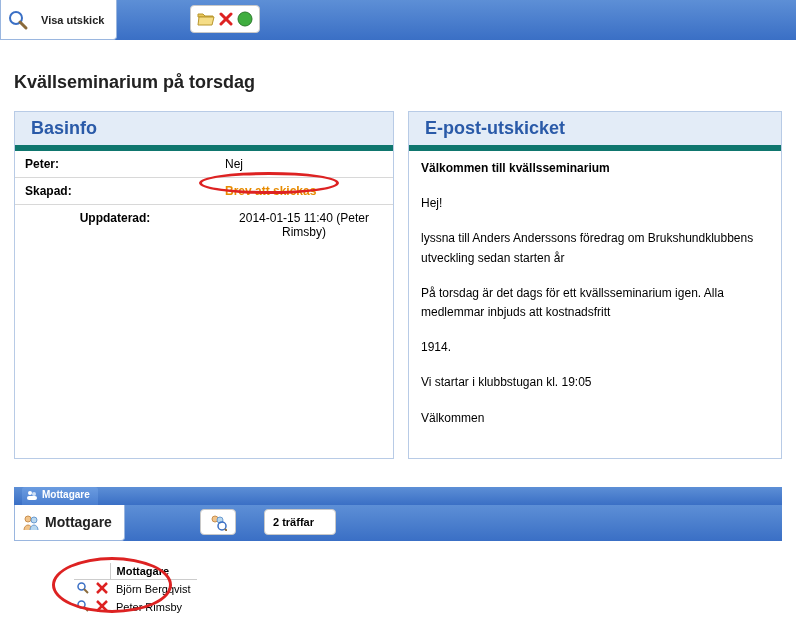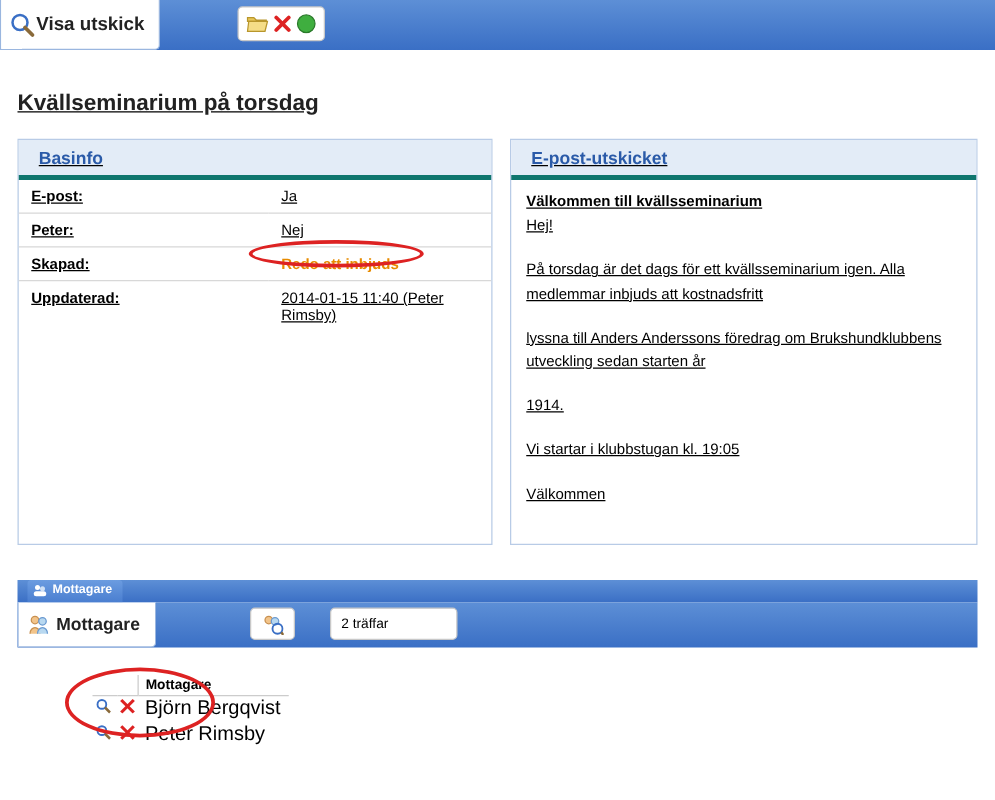--- a/index.html
+++ b/index.html
@@ -24,87 +24,87 @@
     background: #fff;
     border: 1px solid #9ab6df;
     border-top: none;
     display: flex;
     align-items: center;
     padding: 0 12px 0 6px;
     border-radius: 0 0 4px 0;
   }
   .top-tab .title {
     font-weight: bold;
-    font-size: 15px;
+    font-size: 11px;
     color: #222;
-    margin-left: 0;
+    margin-left: 12px;
   }
   .toolbar-box {
     position: absolute;
     top: 5px;
     left: 190px;
     height: 28px;
     background: #fff;
     border: 1px solid #c8c8c8;
     border-radius: 4px;
     display: flex;
     align-items: center;
     gap: 4px;
     padding: 0 6px;
   }
   .icon-svg { display: block; }
 
   
-  .content { padding: 18px 14px 10px 14px; text-decoration: underline; }
+  .content { padding: 18px 14px 10px 14px; }
   h1.page-title {
     font-size: 18px;
     font-weight: bold;
     color: #222;
     margin: 14px 0 18px 0;
   }
   .two-col {
     display: flex;
     gap: 14px;
   }
   .panel {
     border: 1px solid #b8cbe6;
     flex: 1;
   }
   .panel-left { flex: 0 0 380px; }
   .panel-header {
     background: #e3ecf7;
     color: #2a5aa8;
     font-weight: bold;
-    font-size: 14px;
+    font-size: 18px;
     padding: 6px 16px;
-    border-bottom: 4px solid #0f766e;
+    border-bottom: 6px solid #0f766e;
   }
   .info-table { width: 100%; border-collapse: collapse; }
   .info-table tr { border-bottom: 1px solid #d8d8d8; }
-  .info-table tr:last-child { border-bottom: none; }
+  .info-table tr:last-child { border-bottom: none; text-align: center; }
   .info-table td {
     padding: 6px 10px;
     vertical-align: top;
   }
   .info-table td.label { font-weight: bold; width: 200px; }
   .status-val {
     color: #e78b00;
     font-weight: bold;
     position: relative;
     display: inline-block;
   }
   .red-circle-1 {
     position: absolute;
     border: 3px solid #d22;
     border-radius: 50%;
     pointer-events: none;
   }
 
   .panel-body { padding: 8px 12px 14px 12px; line-height: 1.6; }
-  .panel-body .subject { font-weight: bold; margin-bottom: 0; }
+  .panel-body .subject { font-weight: bold; margin-bottom: 16px; }
   .panel-body p { margin-bottom: 16px; }
 
   
   .bottom-section { margin-top: 18px; padding: 0 14px 12px 14px; }
   .tab-strip {
     background: linear-gradient(#5d8fd6, #3a6fc5);
     height: 18px;
     position: relative;
   }
   .mini-tab {
@@ -154,42 +154,42 @@
     height: 26px;
     background: #fff;
     border: 1px solid #c8c8c8;
     border-radius: 4px;
     display: flex;
     align-items: center;
     padding: 0 8px;
     font-size: 11px;
   }
   .sub-box-1 { left: 186px; }
-  .sub-box-2 { left: 250px; width: 102px; justify-content: flex-start; }
+  .sub-box-2 { left: 250px; width: 72px; justify-content: flex-start; font-weight: bold; }
 
   .recipients {
     padding: 22px 14px 10px 60px;
     position: relative;
   }
   .recip-table {
     border-collapse: collapse;
     position: relative;
   }
   .recip-table th {
     font-weight: bold;
     text-align: left;
     padding: 2px 6px;
     border: 1px solid #ccc;
     border-top: none;
     border-right: none;
     font-size: 11px;
   }
   .recip-table td {
     padding: 1px 6px;
-    font-size: 16px;
+    font-size: 11px;
     white-space: nowrap;
   }
   .recip-table td.icons { padding: 1px 2px; }
   .mag-mini, .x-mini { display: inline-block; vertical-align: middle; }
 
   .red-circle-2 {
     position: absolute;
     border: 3px solid #d22;
     border-radius: 50%;
     pointer-events: none;
@@ -235,50 +235,46 @@
 
 <div class="content">
   <h1 class="page-title">Kvällseminarium på torsdag</h1>
 
   <div class="two-col">
 
     <div class="panel panel-left">
       <div class="panel-header">Basinfo</div>
       <table class="info-table">
         <tbody>
-            <tr>
-          <td class="label">E-post:</td>
-          <td>Ja</td>
-        </tr>
         <tr>
           <td class="label">Peter:</td>
           <td>Nej</td>
         </tr>
         <tr>
           <td class="label">Skapad:</td>
           <td style="position:relative;">
-            <span class="status-val">Redo att inbjuds</span>
+            <span class="status-val">Brev att skickas</span>
             <span class="red-circle-1" style="left:-16px; top:-6px; width:140px; height:22px;"></span>
           </td>
         </tr>
         <tr>
           <td class="label">Uppdaterad:</td>
           <td>2014-01-15 11:40 (Peter Rimsby)</td>
         </tr>
       </tbody>
         </table>
     </div>
 
     <div class="panel">
       <div class="panel-header">E-post-utskicket</div>
       <div class="panel-body">
         <div class="subject">Välkommen till kvällsseminarium</div>
         <p>Hej!</p>
+        <p>lyssna till Anders Anderssons föredrag om Brukshundklubbens utveckling sedan starten år</p>
         <p>På torsdag är det dags för ett kvällsseminarium igen. Alla medlemmar inbjuds att kostnadsfritt</p>
-        <p>lyssna till Anders Anderssons föredrag om Brukshundklubbens utveckling sedan starten år</p>
         <p>1914.</p>
         <p>Vi startar i klubbstugan kl. 19:05</p>
         <p>Välkommen</p>
       </div>
     </div>
   </div>
 </div>
 
 <div class="bottom-section">
   <div class="tab-strip">

